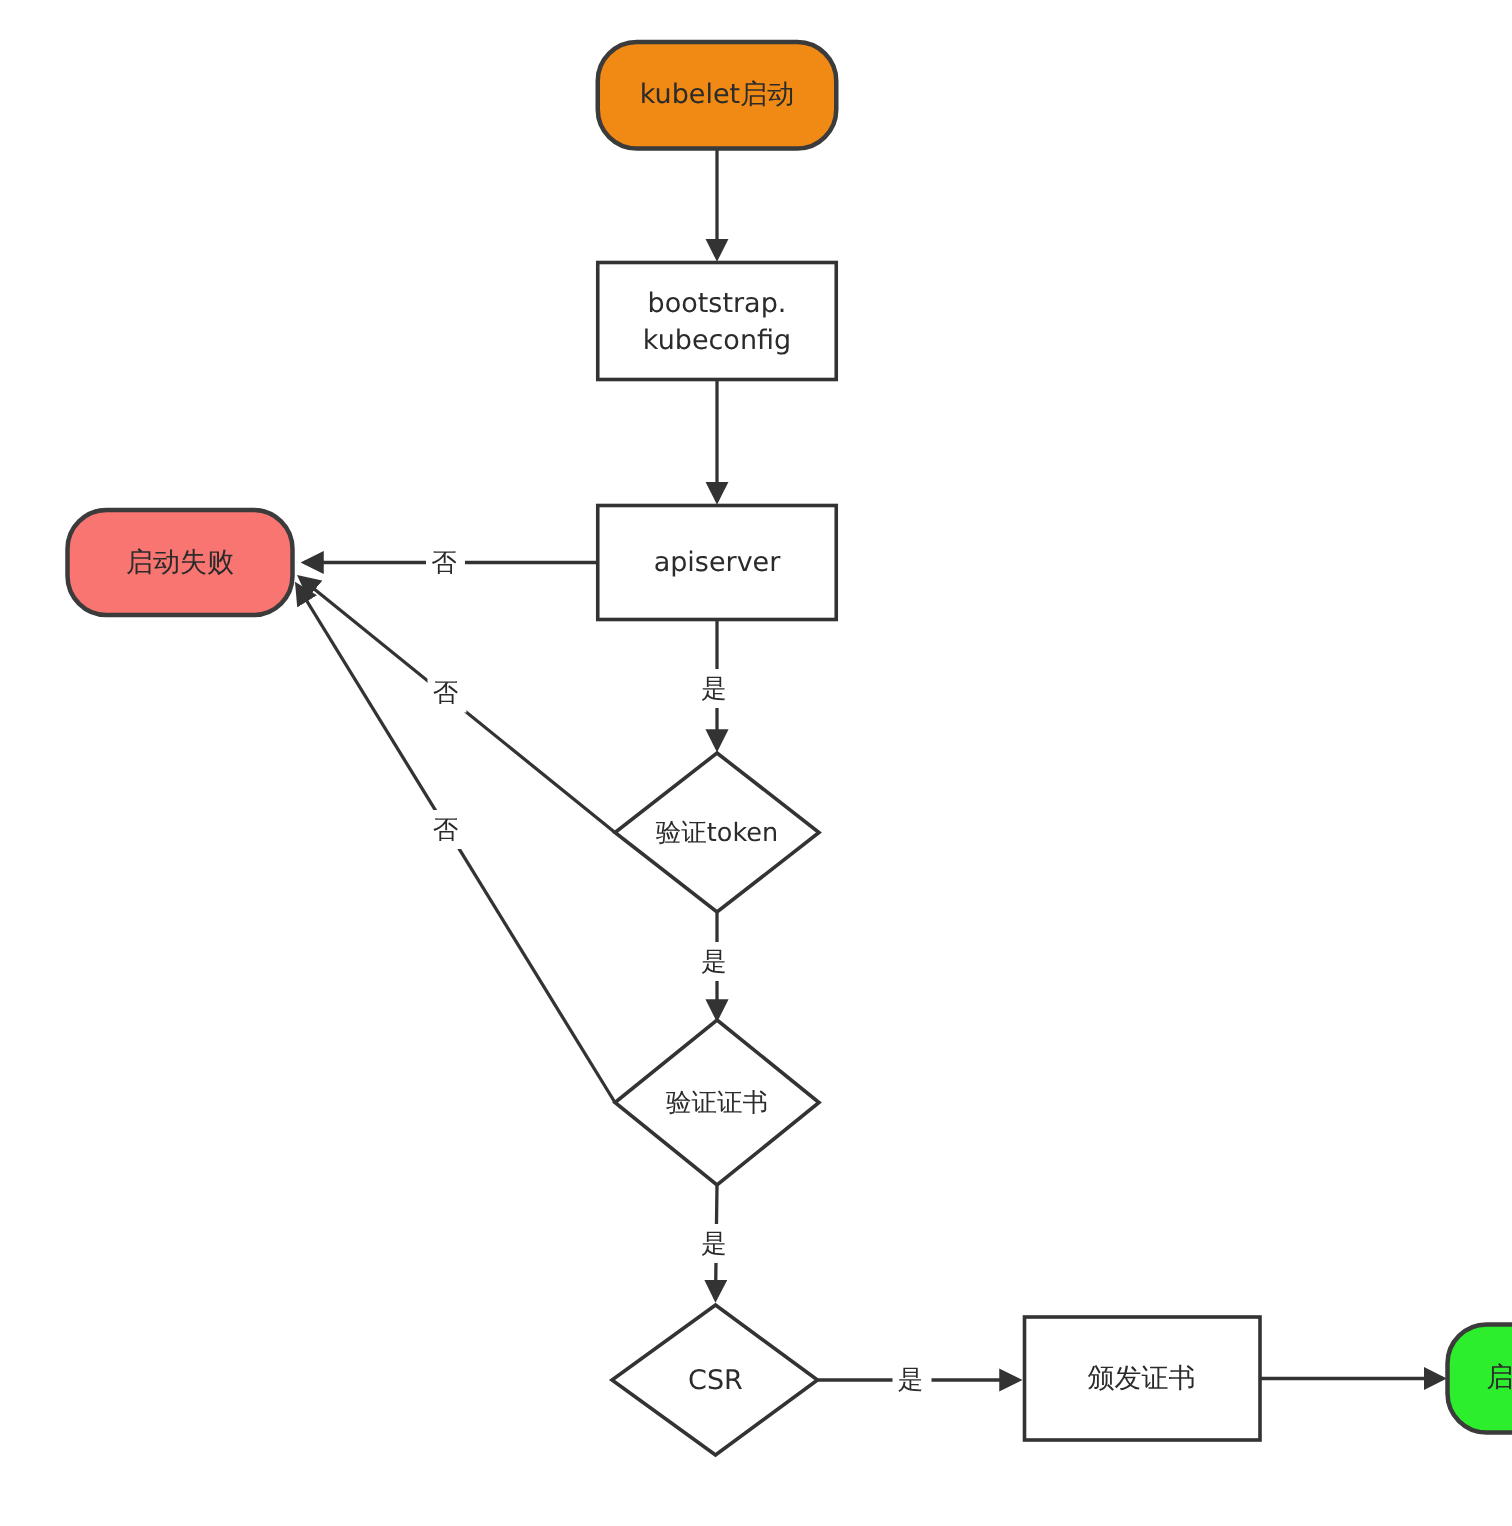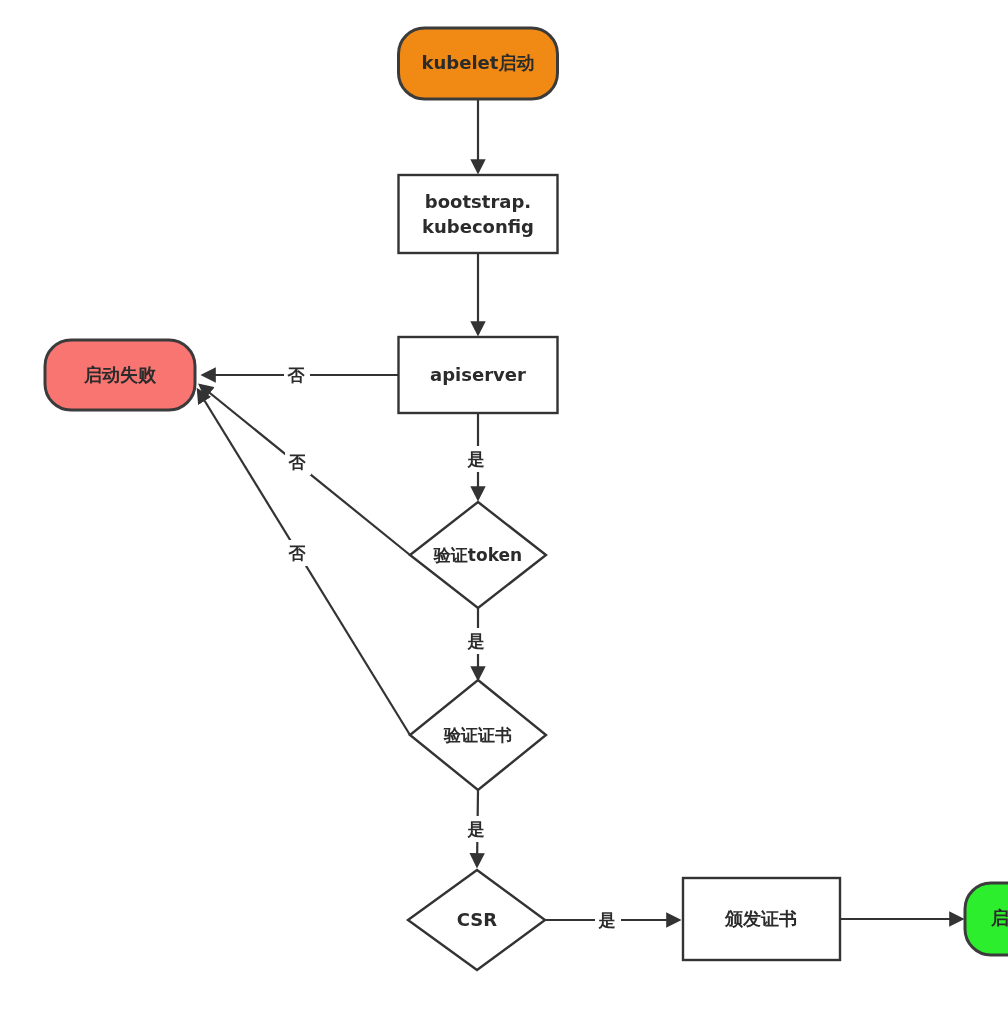--- a/index.html
+++ b/index.html
@@ -11,21 +11,20 @@
     width: 1008px;
     height: 1017px;
     overflow: hidden;
     font-family: "DejaVu Sans", "Liberation Sans", sans-serif;
   }
   #diagram-root {
     position: relative;
     width: 1008px;
     height: 1006px;
     background: #ffffff;
-    font-weight: bold;
   }
   svg.flow {
     display: block;
     width: 1008px;
     height: 1017px;
   }
   .node-terminator {
     stroke: #3b3b3b;
     stroke-width: 3;
   }

